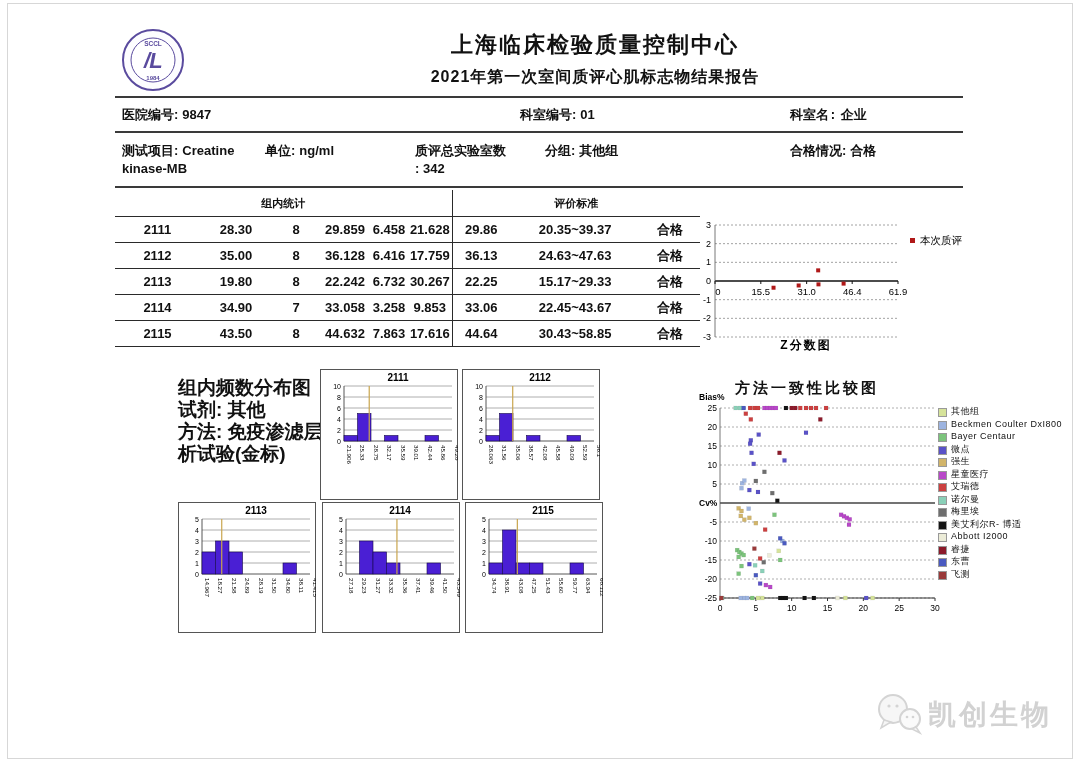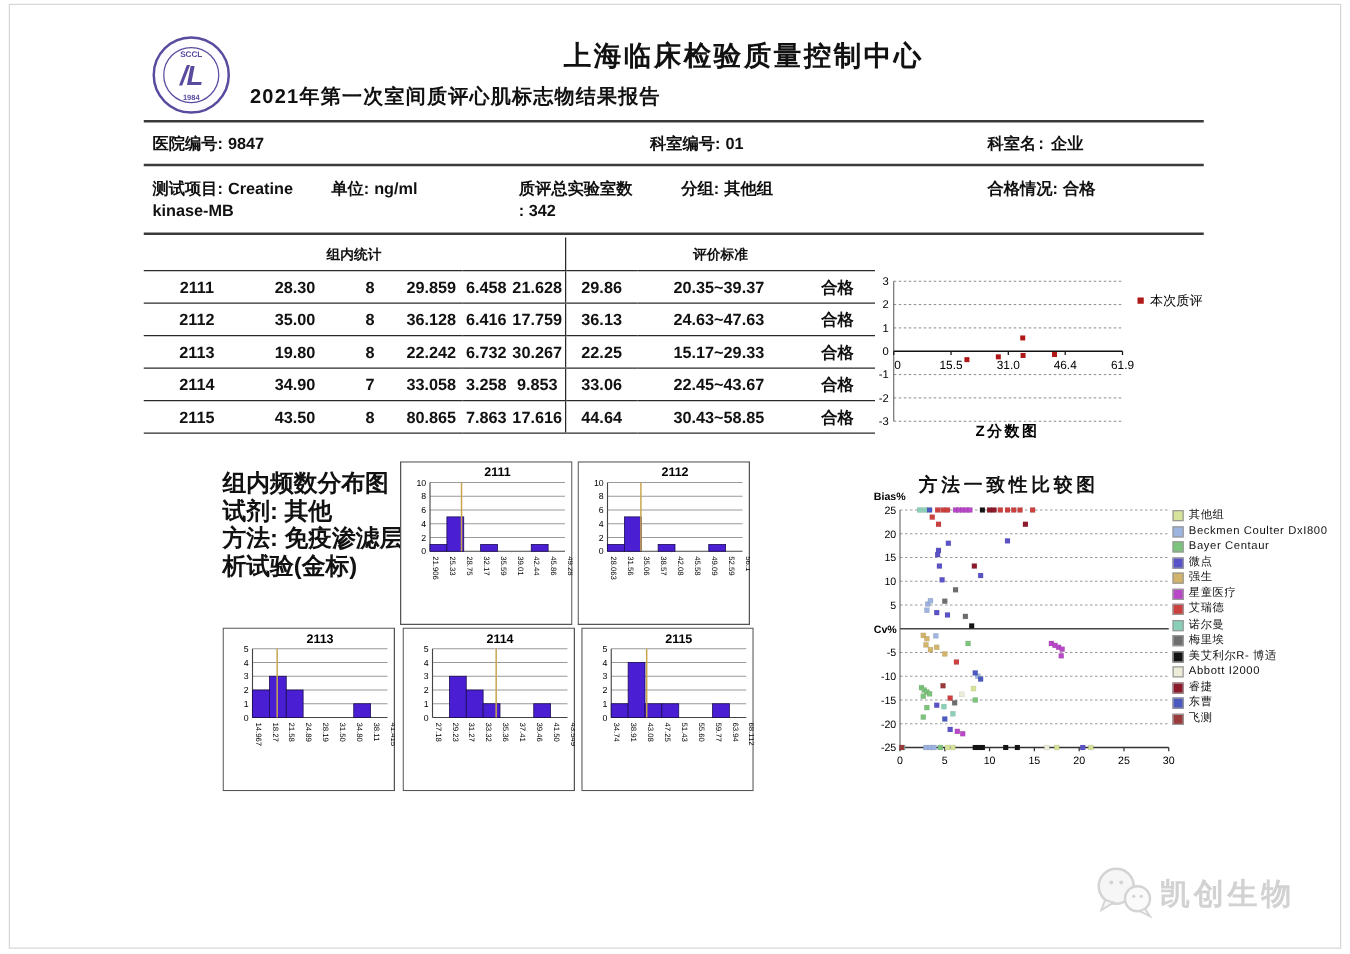--- a/index.html
+++ b/index.html
@@ -4,41 +4,41 @@
 <style>
   html,body{margin:0;padding:0;background:#ffffff;}
   body{font-family:"Liberation Sans","DejaVu Sans",sans-serif;color:#111;}
   #page{position:relative;width:1080px;height:763px;background:#fff;overflow:hidden;}
   #frame{position:absolute;left:7px;top:3px;right:7px;bottom:4px;border:1px solid #d7d7d7;}
   .abs{position:absolute;}
   .hline{position:absolute;height:2px;background:#3a3a3a;}
   .hline.thin{height:1.5px;}
   
   #title{position:absolute;left:200px;right:90px;top:30px;text-align:center;font-size:22px;font-weight:bold;letter-spacing:2px;}
-  #subtitle{position:absolute;left:200px;right:90px;top:67px;text-align:left;font-size:16px;font-weight:bold;letter-spacing:1px;}
+  #subtitle{position:absolute;left:200px;right:90px;top:67px;text-align:center;font-size:16px;font-weight:bold;letter-spacing:1px;}
   
   .info{font-size:13px;font-weight:bold;white-space:nowrap;}
   .info .lb{margin-right:4px;}
   .wrapcol{white-space:normal;width:140px;line-height:18px;}
   
   #stats-table table{border-collapse:collapse;table-layout:fixed;width:585px;color:#111;}
   #stats-table th,#stats-table td{text-align:center;font-size:13px;font-weight:bold;padding:0;height:25px;border-bottom:1.5px solid #2a2a2a;}
   #stats-table tr.grp th{height:26px;font-size:11px;}
   #stats-table tr.cols th{border-bottom:2px solid #2a2a2a;}
   #stats-table .vdiv{border-left:1.5px solid #2a2a2a;}
   
   #freq-info{position:absolute;left:178px;top:377px;width:160px;font-size:19px;font-weight:bold;line-height:22px;}
   
   #method-title{position:absolute;left:735px;top:379px;font-size:15px;font-weight:bold;letter-spacing:3px;}
   #method-legend{position:absolute;left:938px;top:406px;width:136px;font-size:9px;line-height:11.5px;letter-spacing:0.5px;}
   .mleg-item{display:flex;align-items:flex-start;margin-bottom:1px;}
   .mleg-item .sw{flex:0 0 7px;width:7px;height:7px;margin:2px 4px 0 0;border:0.5px solid #999;}
   
   #watermark{position:absolute;left:872px;top:690px;display:flex;align-items:center;color:#cdcdcd;}
-  #watermark .wm-text{font-size:24px;font-weight:bold;letter-spacing:3px;color:#d2d2d2;text-shadow:1px 1px 0 #fff;}
+  #watermark .wm-text{font-size:28px;font-weight:bold;letter-spacing:3px;color:#d2d2d2;text-shadow:1px 1px 0 #fff;}
   svg text{font-family:"Liberation Sans","DejaVu Sans",sans-serif;}
 </style>
 </head>
 <body>
 
 <div id="page">
   <div id="frame"></div>
 
   <div class="abs" style="left:120px;top:27px;width:66px;height:66px;">
     <svg width="66" height="66" viewBox="0 0 66 66">
@@ -130,21 +130,21 @@
             <td>3.258</td>
             <td>9.853</td>
             <td class="vdiv">33.06</td>
             <td>22.45~43.67</td>
             <td>合格</td>
           </tr>
           <tr>
             <td>2115</td>
             <td>43.50</td>
             <td>8</td>
-            <td>80.865</td>
+            <td>44.632</td>
             <td>7.863</td>
             <td>17.616</td>
             <td class="vdiv">44.64</td>
             <td>30.43~58.85</td>
             <td>合格</td>
           </tr>
         </tbody>
       </table>
     </div>
 

